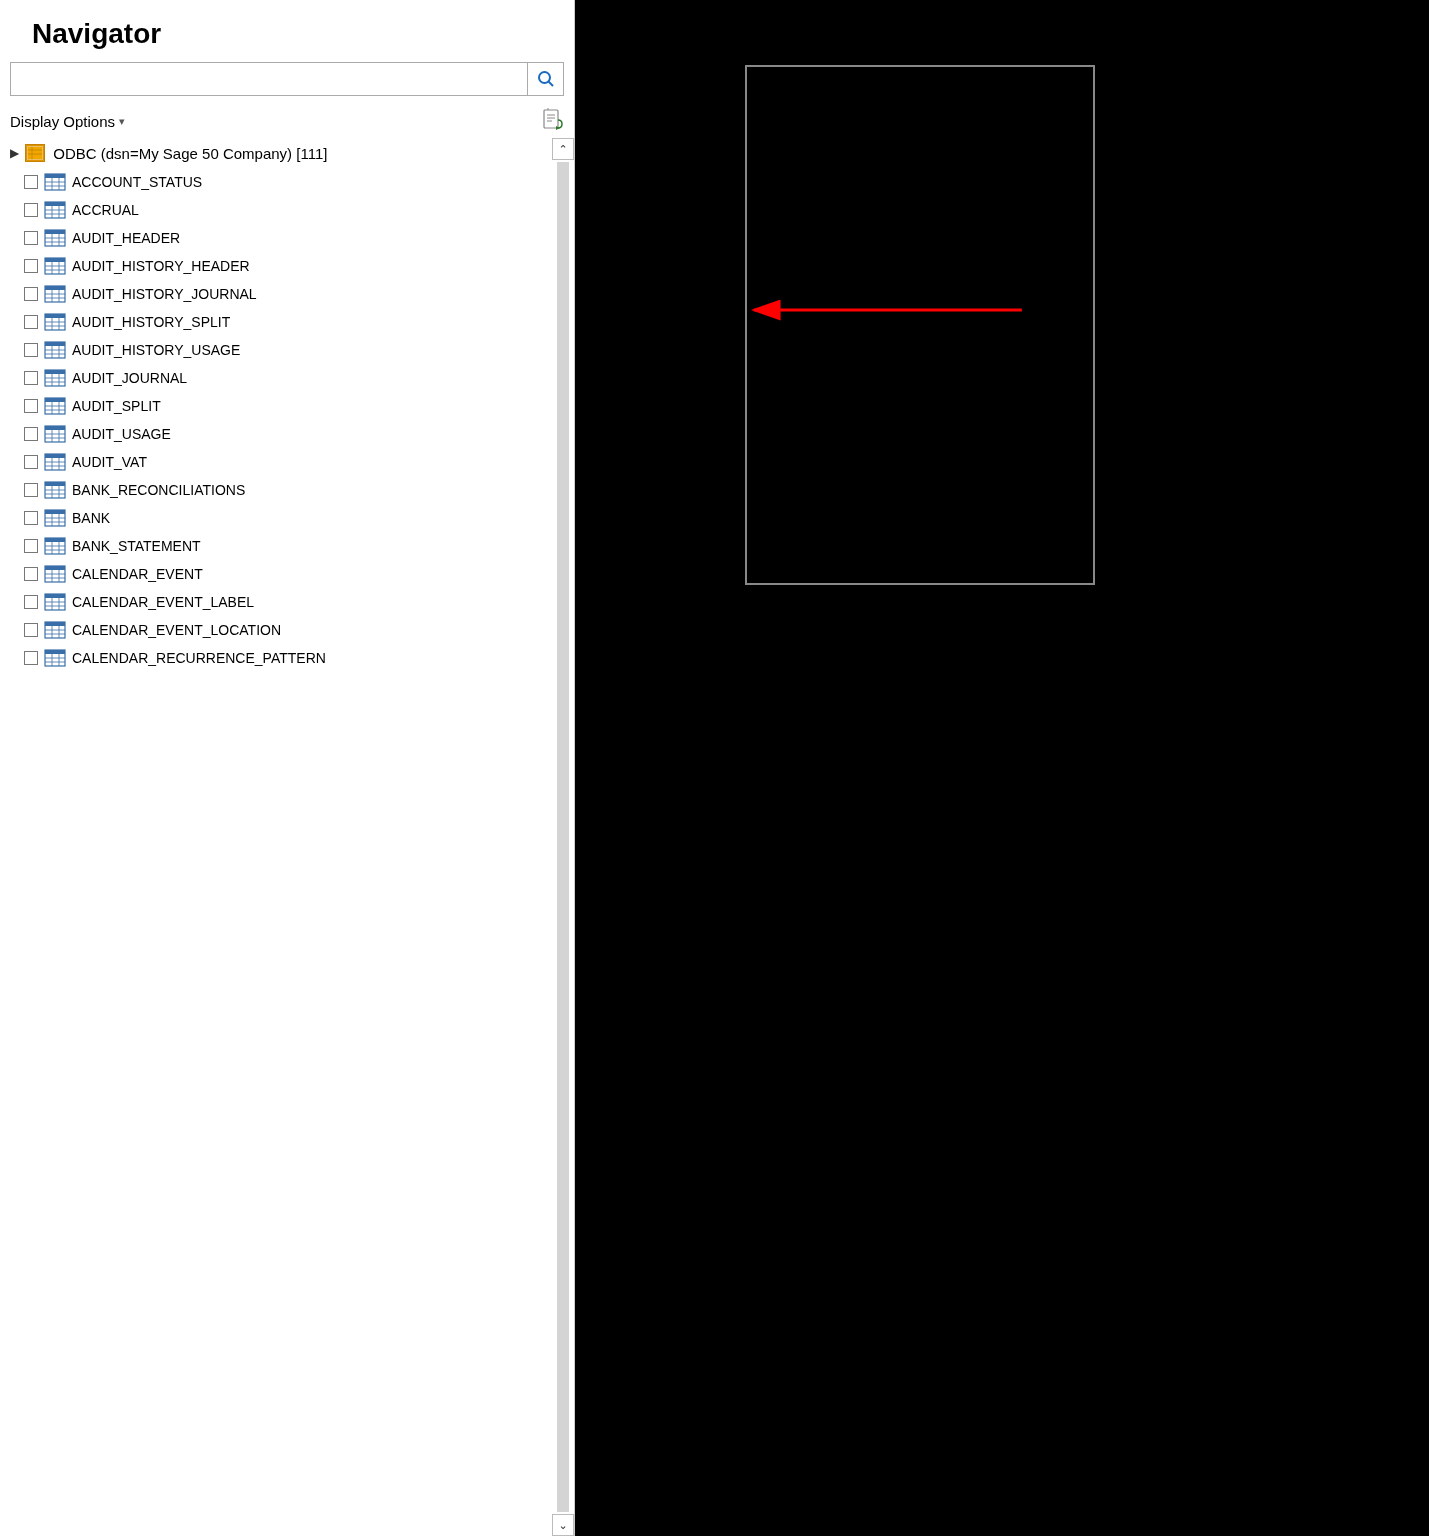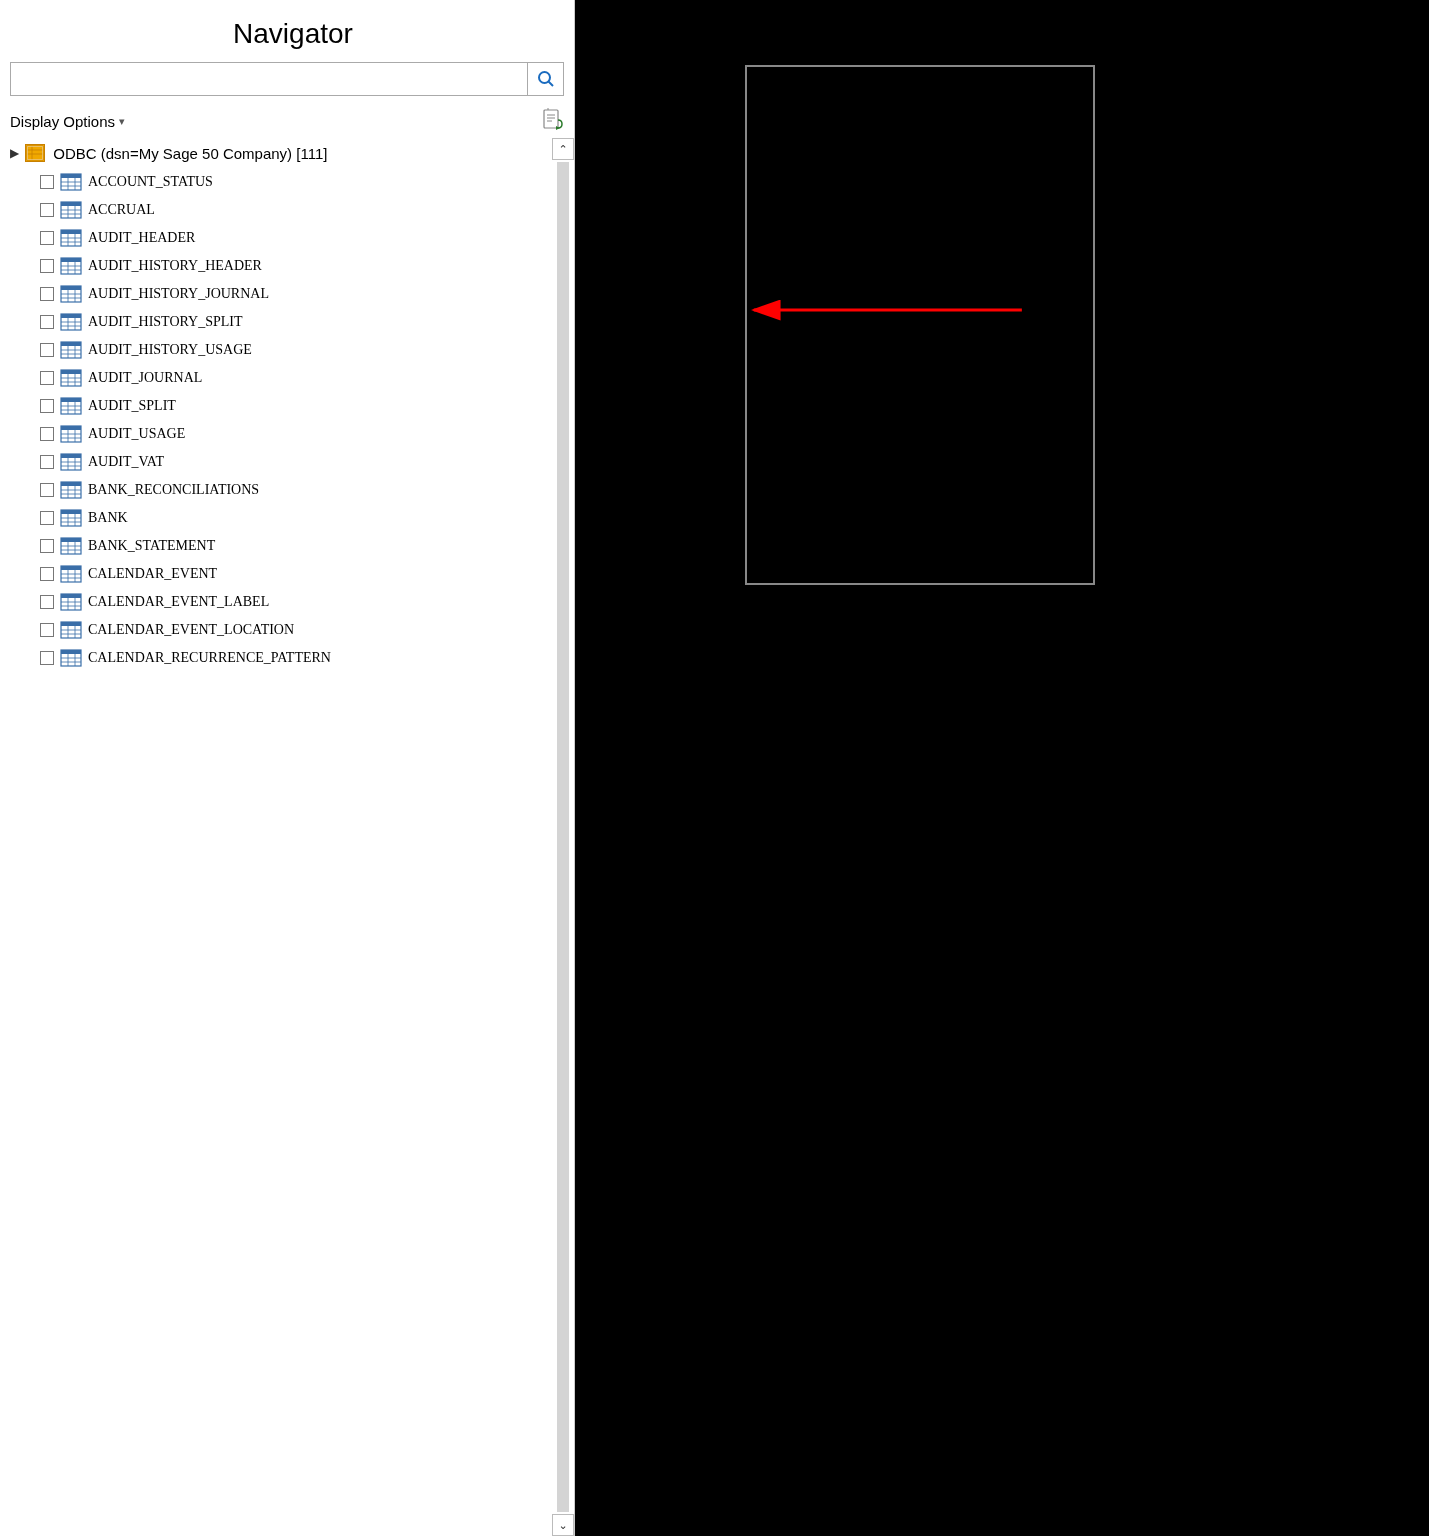--- a/index.html
+++ b/index.html
@@ -17,24 +17,23 @@
       height: 1536px;
       background: #fff;
       display: flex;
       flex-direction: column;
       border-right: 1px solid #ccc;
       flex-shrink: 0;
     }
 
     .navigator-title {
       font-size: 28px;
-      font-weight: 400;
+      font-weight: 700;
       color: #000;
       padding: 18px 20px 12px 32px;
-      text-align: center;
     }
 
     .search-bar {
       display: flex;
       align-items: center;
       margin: 0 10px 8px 10px;
       border: 1px solid #aaa;
       background: #fff;
     }
 
@@ -160,22 +159,21 @@
       bottom: 1px;
       border: 1px solid rgba(255,255,255,0.4);
     }
 
     .root-label {
       font-size: 15px;
       color: #000;
     }
 
     .table-list {
-      padding-left: 32px;
-      font-family: Liberation Serif, serif;
+      padding-left: 16px;
     }
 
     .table-item {
       display: flex;
       align-items: center;
       padding: 5px 6px 5px 8px;
       font-size: 14px;
       cursor: pointer;
       gap: 6px;
     }

